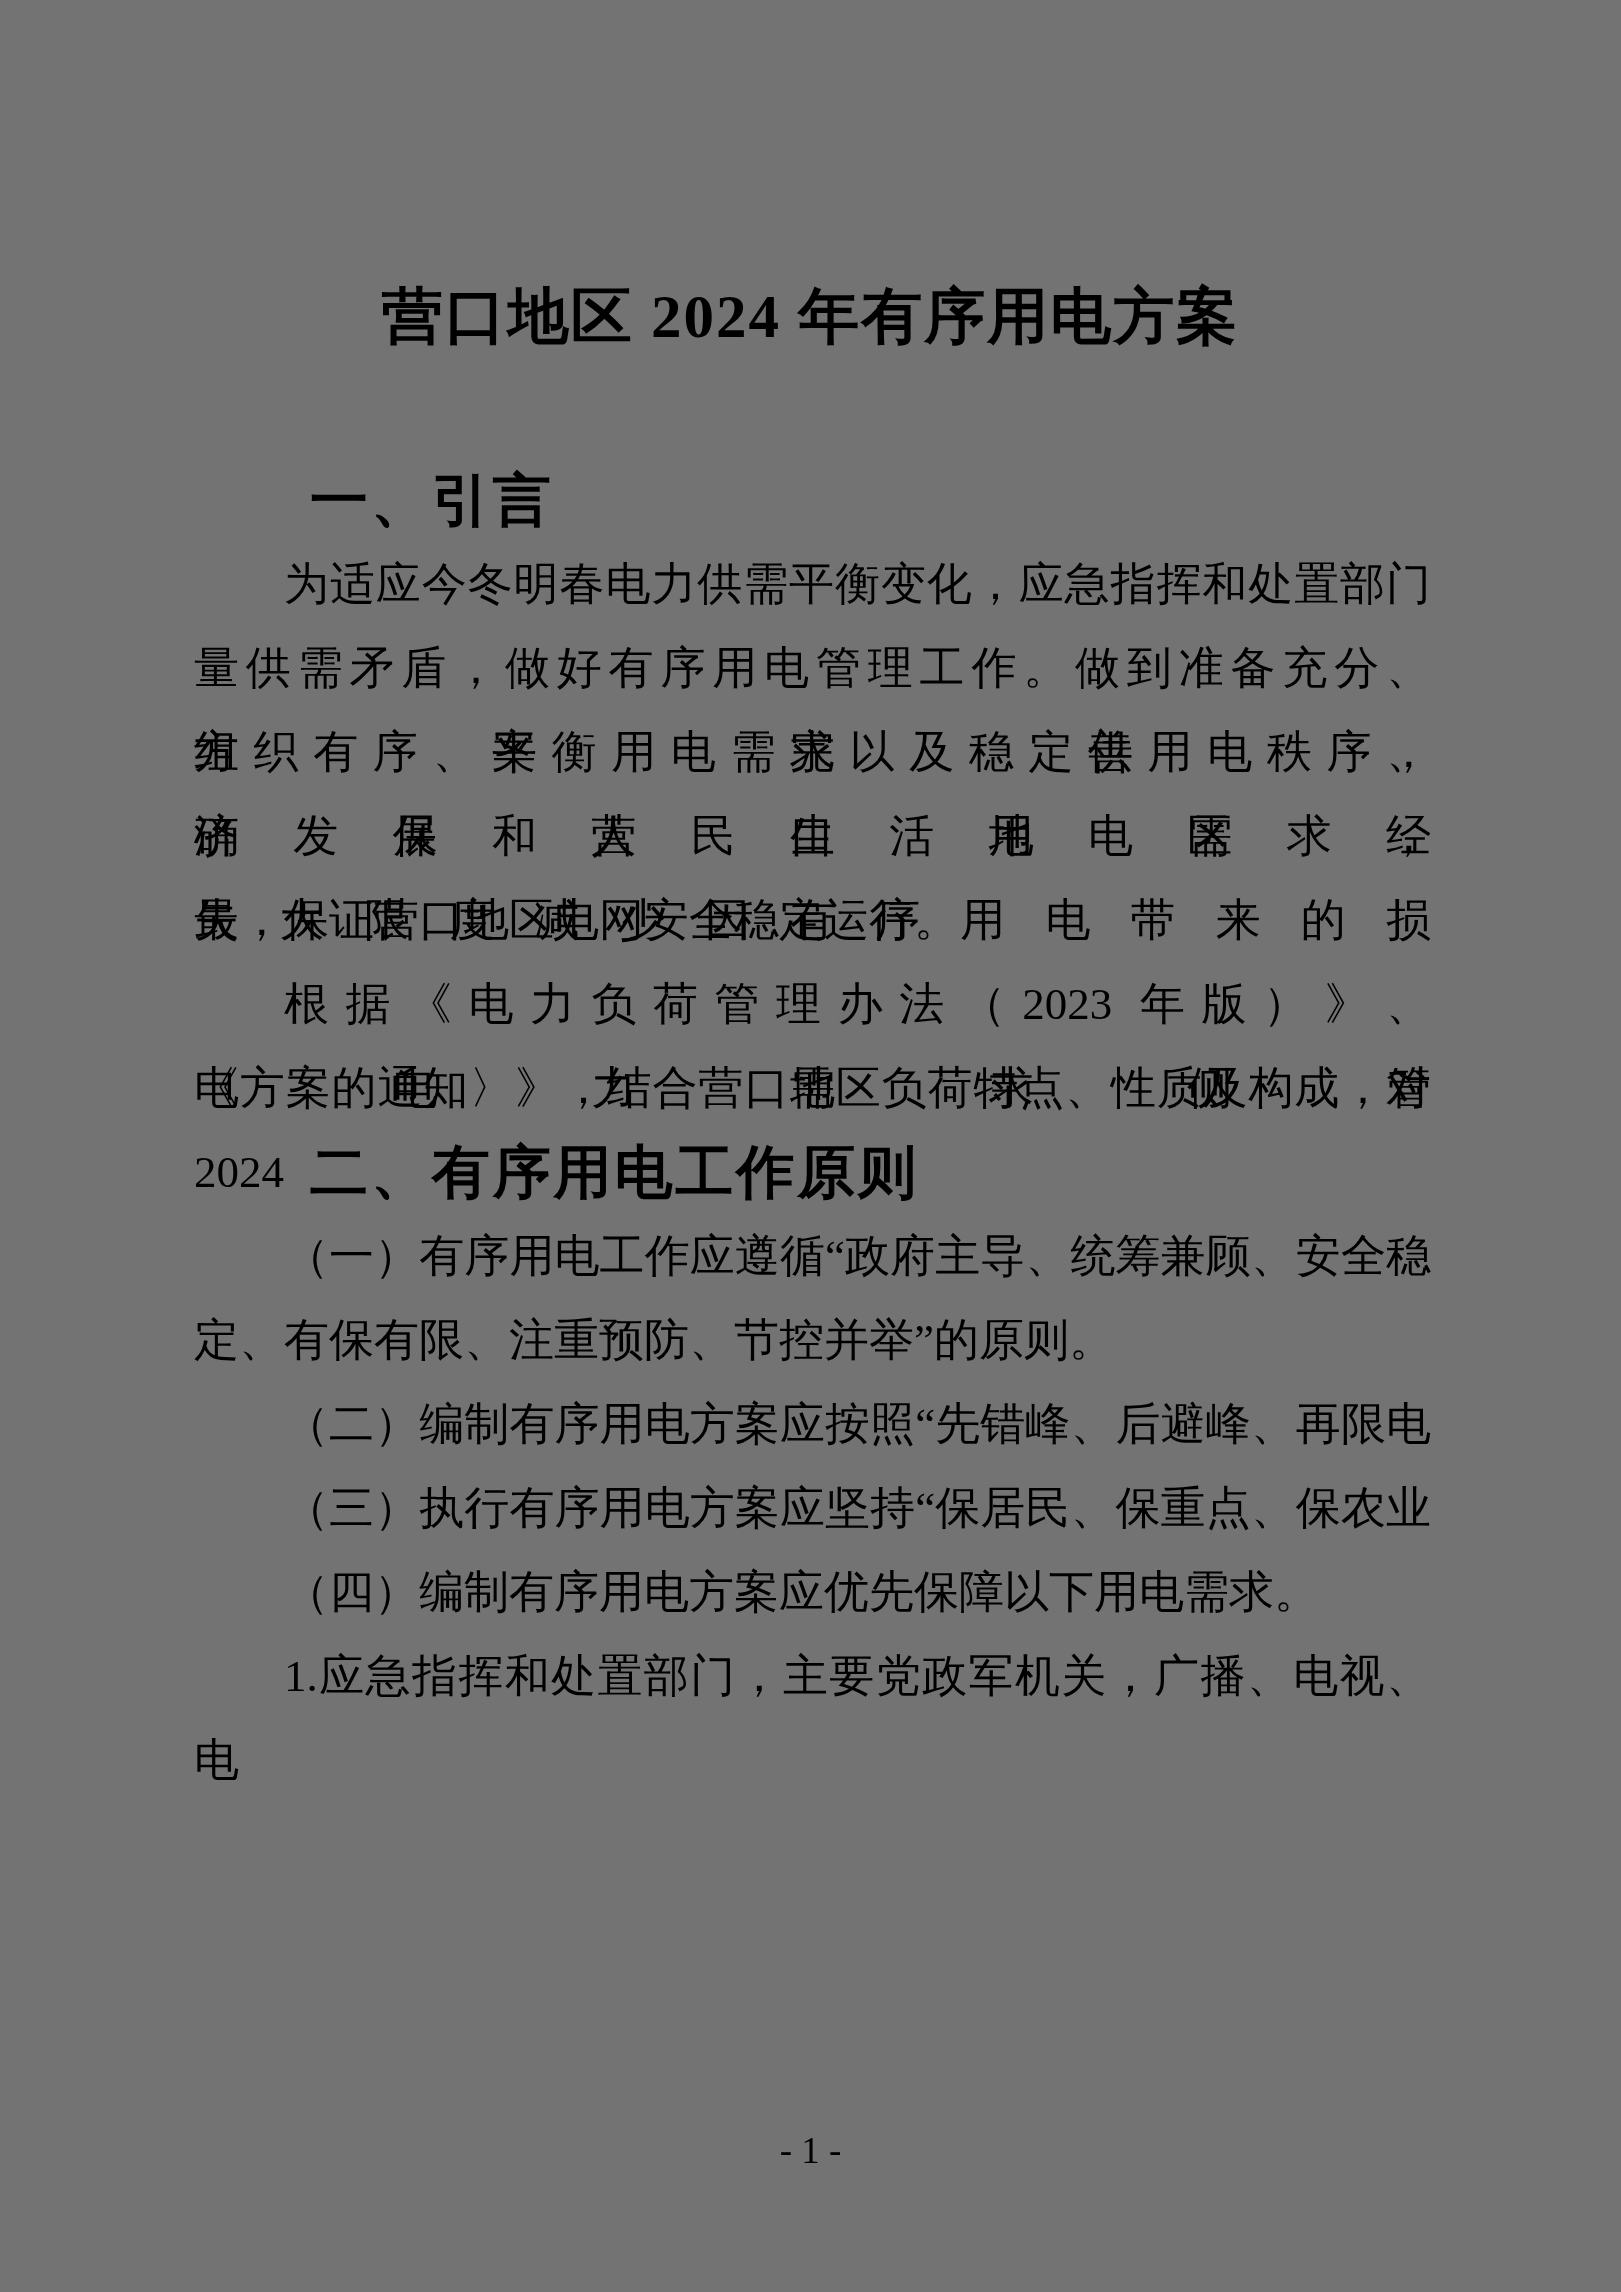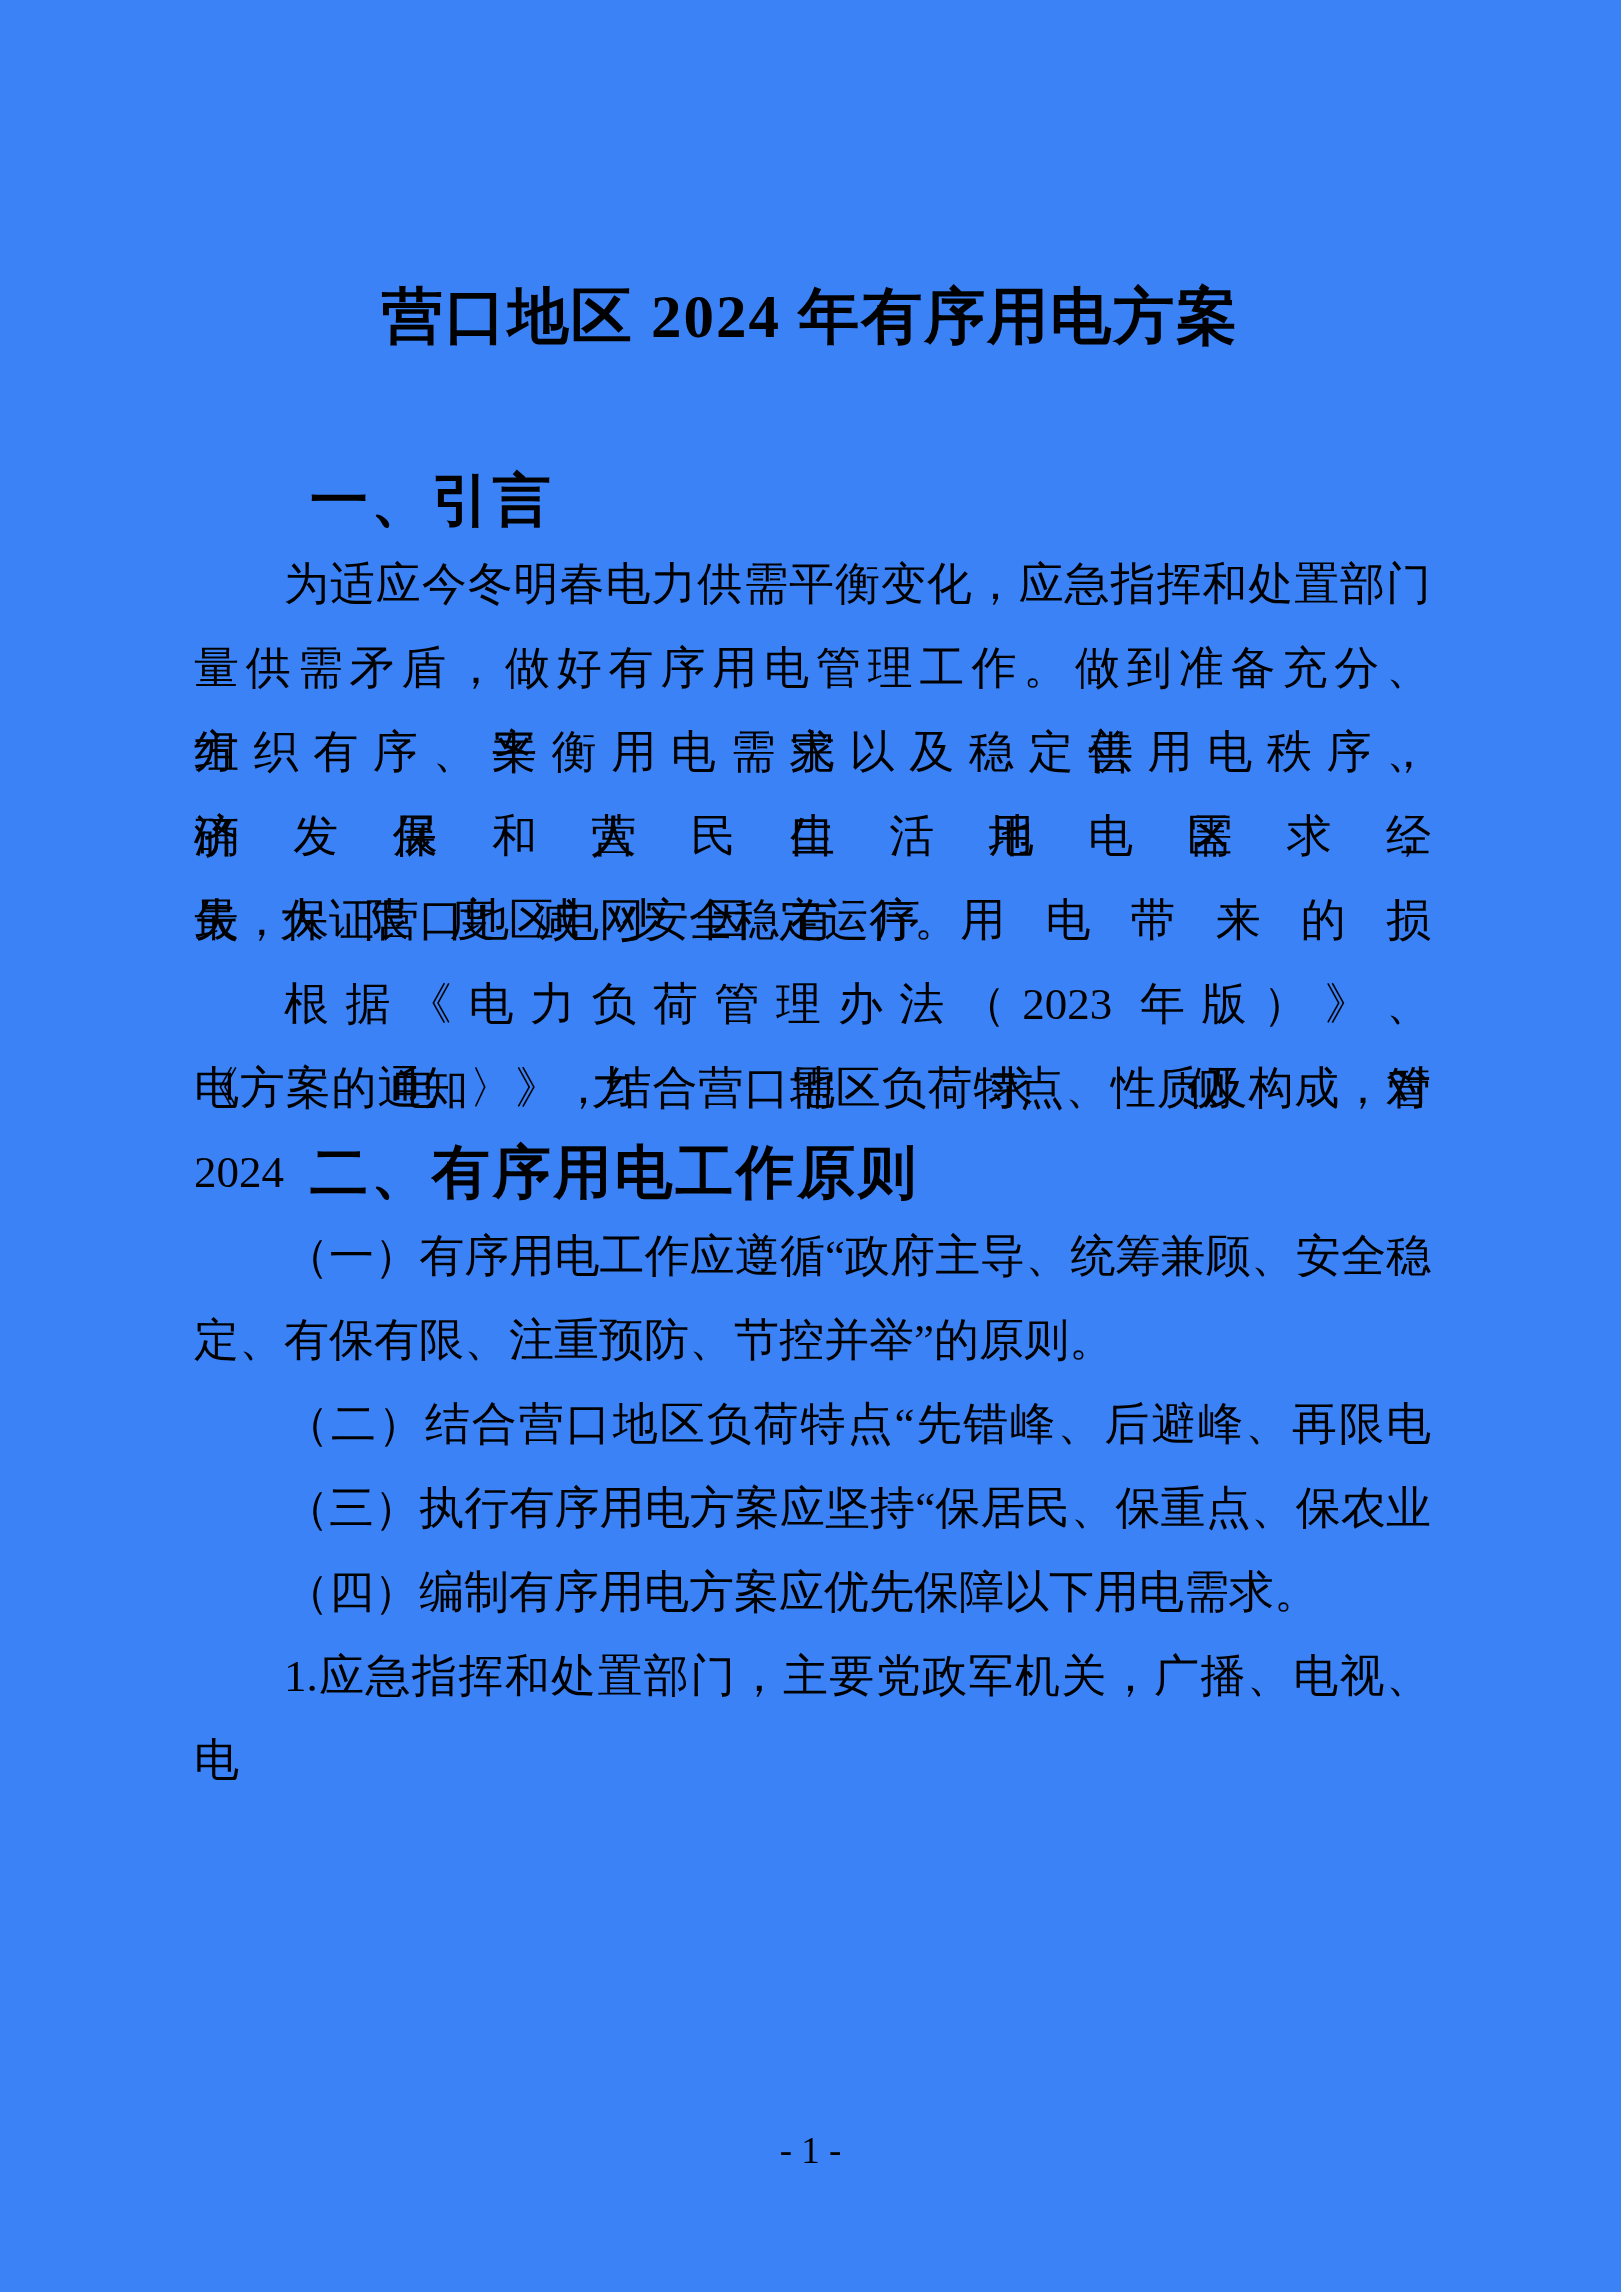--- a/index.html
+++ b/index.html
@@ -4,21 +4,21 @@
 <style>
   html, body {
     margin: 0;
     padding: 0;
     background: #ffffff;
   }
   .page {
     position: relative;
     width: 1621px;
     height: 2293px;
-    background: #3b82f6;
+    background: #737373;
     overflow: hidden;
     color: #000000;
     font-family: "Liberation Serif", "DejaVu Serif", serif;
   }
   .doc-title {
     position: absolute;
     top: 282px;
     left: 0;
     width: 1621px;
     text-align: center;
@@ -85,21 +85,21 @@
     <div class="line ind fill">为适应今冬明春电力供需平衡变化，应急指挥和处置部门</div>
     <div class="line fill">量供需矛盾，做好有序用电管理工作。做到准备充分、方案完善、</div>
     <div class="line fill">组织有序、平衡用电需求以及稳定供用电秩序，确保营口地区经</div>
     <div class="line fill">济发展和人民生活用电需求，最大限度减少因有序用电带来的损</div>
     <div class="line">失，保证营口地区电网安全稳定运行。</div>
     <div class="line ind fill">根据《电力负荷管理办法（2023 年版）》、《电力需求侧管</div>
     <div class="line fill">电方案的通知〉》，结合营口地区负荷特点、性质及构成，对 2024</div>
     <div class="line h ind">二、有序用电工作原则</div>
     <div class="line ind fill">（一）有序用电工作应遵循“政府主导、统筹兼顾、安全稳</div>
     <div class="line">定、有保有限、注重预防、节控并举”的原则。</div>
-    <div class="line ind fill">（二）结合营口地区负荷特点“先错峰、后避峰、再限电</div>
+    <div class="line ind fill">（二）编制有序用电方案应按照“先错峰、后避峰、再限电</div>
     <div class="line ind fill">（三）执行有序用电方案应坚持“保居民、保重点、保农业</div>
     <div class="line ind">（四）编制有序用电方案应优先保障以下用电需求。</div>
     <div class="line ind fill">1.应急指挥和处置部门，主要党政军机关，广播、电视、电</div>
   </div>
 
   <div class="footer">- 1 -</div>
 
 </div>
 
 

